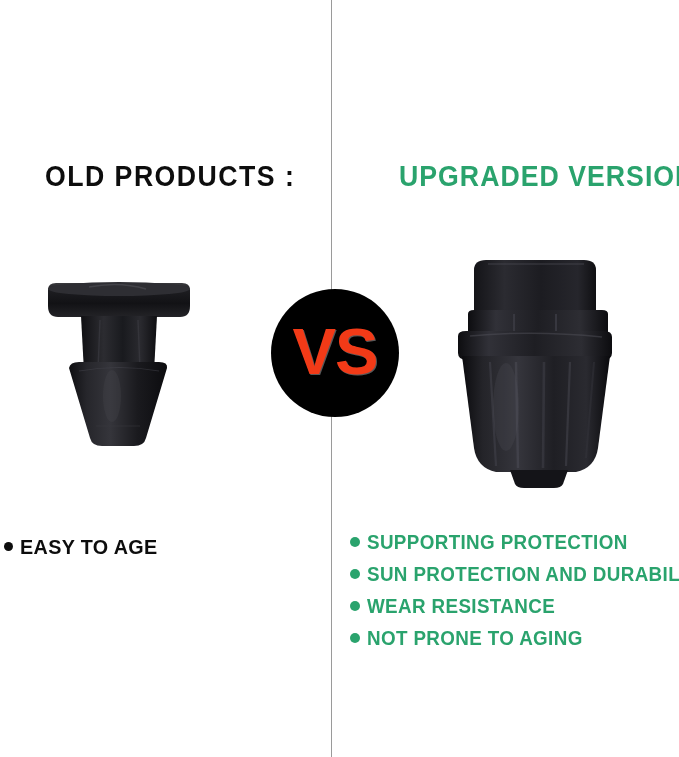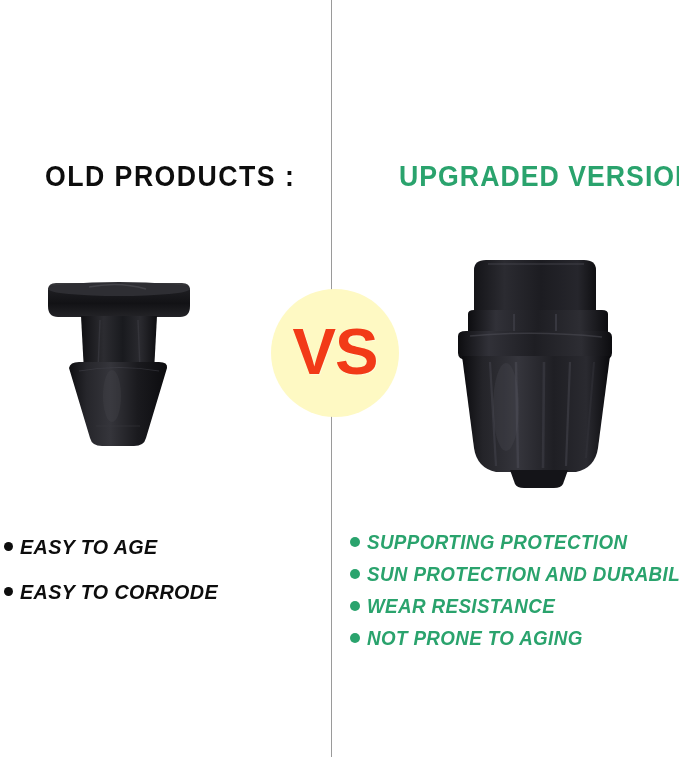--- a/index.html
+++ b/index.html
@@ -58,21 +58,21 @@
   }
 
   
   .vs-badge {
     position: absolute;
     left: 271px;
     top: 289px;
     width: 128px;
     height: 128px;
     border-radius: 50%;
-    background: #fef9c3;
+    background: #000000;
     z-index: 5;
   }
   .vs-text {
     position: absolute;
     inset: 0;
     display: flex;
     align-items: center;
     justify-content: center;
     font-family: "Liberation Sans Narrow", "Liberation Sans", sans-serif;
     font-weight: bold;
@@ -87,21 +87,20 @@
   .list {
     position: absolute;
   }
   .list-left  { left: 4px;   top: 524px; }
   .list-right { left: 350px; top: 526px; }
 
   .bullet-row {
     display: flex;
     align-items: center;
     white-space: nowrap;
-    font-style: italic;
   }
   .list-left  .bullet-row { height: 45px; }
   .list-right .bullet-row { height: 32px; }
 
   .dot {
     flex: 0 0 auto;
     width: 9px;
     height: 9px;
     border-radius: 50%;
     margin-right: 7px;
@@ -174,24 +173,20 @@
       <path d="M45 95 Q85 88 125 95" stroke="#4a4a52" stroke-width="1.2" fill="none" opacity="0.45"></path>
       <path d="M62 150 L106 150" stroke="#3a3a41" stroke-width="1.2" opacity="0.5"></path>
       <ellipse cx="78" cy="120" rx="9" ry="26" fill="#45454d" opacity="0.33"></ellipse>
     </svg>
   </div>
 
   <div class="list list-left">
     <div class="bullet-row">
       <span class="dot"></span>
       <span class="bullet-text">EASY TO AGE</span>
-    </div>
-    <div class="bullet-row">
-      <span class="dot"></span>
-      <span class="bullet-text">EASY TO CORRODE</span>
     </div>
   </div>
 
   <div class="vs-badge">
     <div class="vs-text">VS</div>
   </div>
 
   <div class="heading heading-right">UPGRADED VERSION:</div>
 
   <div class="product product-new">

